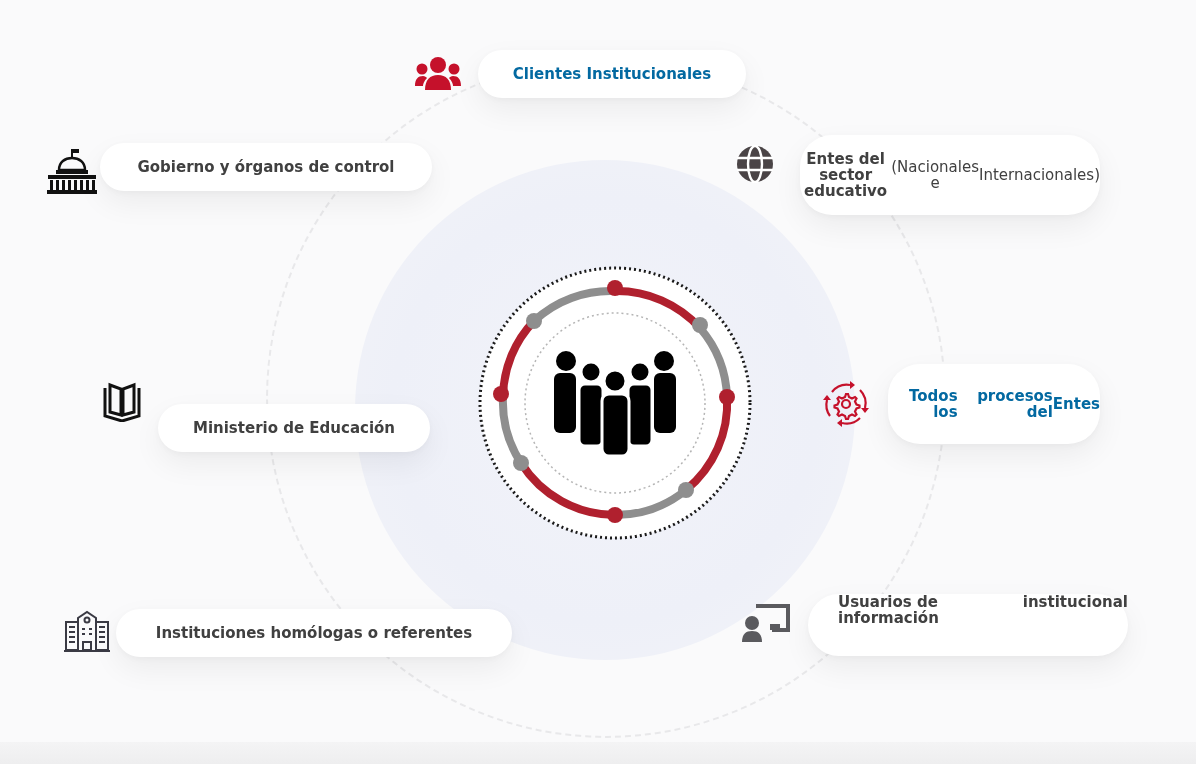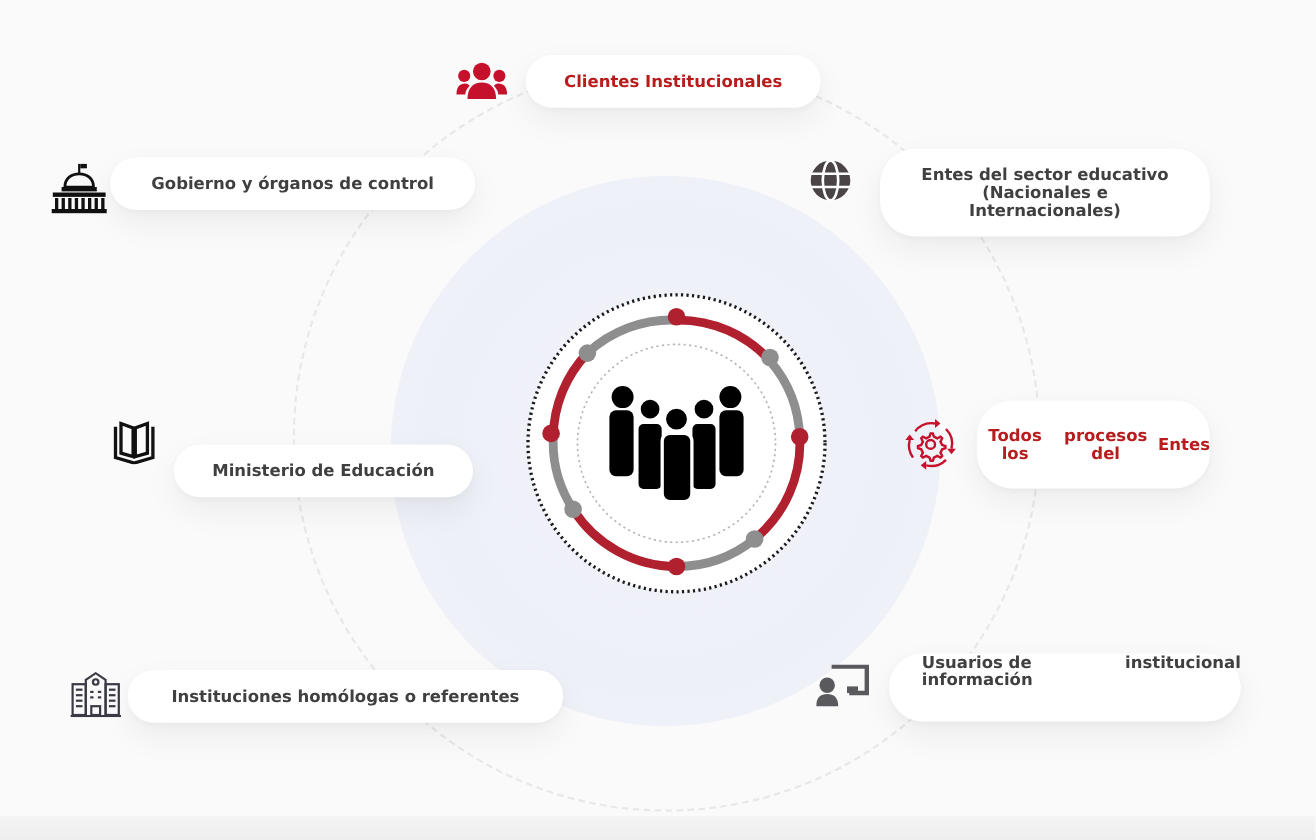--- a/index.html
+++ b/index.html
@@ -21,23 +21,23 @@
     position:absolute; left:0; top:742px; width:1196px; height:22px;
     background:linear-gradient(#f4f4f5,#eeeeef);
   }
   .pill {
     position:absolute; background:#fff; border-radius:32px;
     box-shadow: 0 12px 30px rgba(0,0,0,0.06), 0 2px 6px rgba(0,0,0,0.03);
     display:flex; align-items:center; justify-content:center;
     font-weight:bold; font-size:15px; color:#404040; line-height:16px;
     box-sizing:border-box; text-align:center;
   }
-  .pill.red { color:#b91c1c; }
+  .pill.red { color:#0369a1;text-align:right; }
   .pill.left { justify-content:flex-start; padding-left:30px; text-align:left; }
-  .sub { font-weight:bold; display:block; }
+  .sub { font-weight:normal; display:block; }
   .icon { position:absolute; }
   .center { position:absolute; left:478px; top:266px; width:274px; height:274px; }
 </style>
 </head>
 <body>
 
 <div class="bg-halo"></div>
 <div class="orbit"></div>
 <div class="bottom-band"></div>
 
@@ -76,21 +76,21 @@
 </div>
 
 <svg class="icon" style="left:736px;top:145px" width="38" height="38" viewBox="0 0 38 38">
   <circle cx="19" cy="19" r="18" fill="#4a4446"></circle>
   <g stroke="#fff" stroke-width="2.4" fill="none">
     <ellipse cx="19" cy="19" rx="7" ry="18"></ellipse>
     <line x1="1" y1="13" x2="37" y2="13"></line>
     <line x1="1" y1="25" x2="37" y2="25"></line>
   </g>
 </svg>
-<div class="pill" style="left:800px;top:135px;width:300px;height:80px;flex-direction:column;">
+<div class="pill" style="left:800px;top:135px;width:300px;height:80px;flex-direction:row;">
   <span>Entes del sector educativo</span>
   <span class="sub">(Nacionales e</span>
   <span class="sub">Internacionales)</span>
 </div>
 
 <svg class="icon" style="left:102px;top:382px" width="40" height="40" viewBox="0 0 40 40">
   <path d="M3 6 L3 34 L20 39 L37 34 L37 6" fill="none" stroke="#111" stroke-width="3"></path>
   <path d="M8 3 L19 7 L19 33 L8 30 Z" fill="none" stroke="#111" stroke-width="3"></path>
   <path d="M32 3 L21 7 L21 33 L32 30 Z" fill="none" stroke="#111" stroke-width="3"></path>
 </svg>

